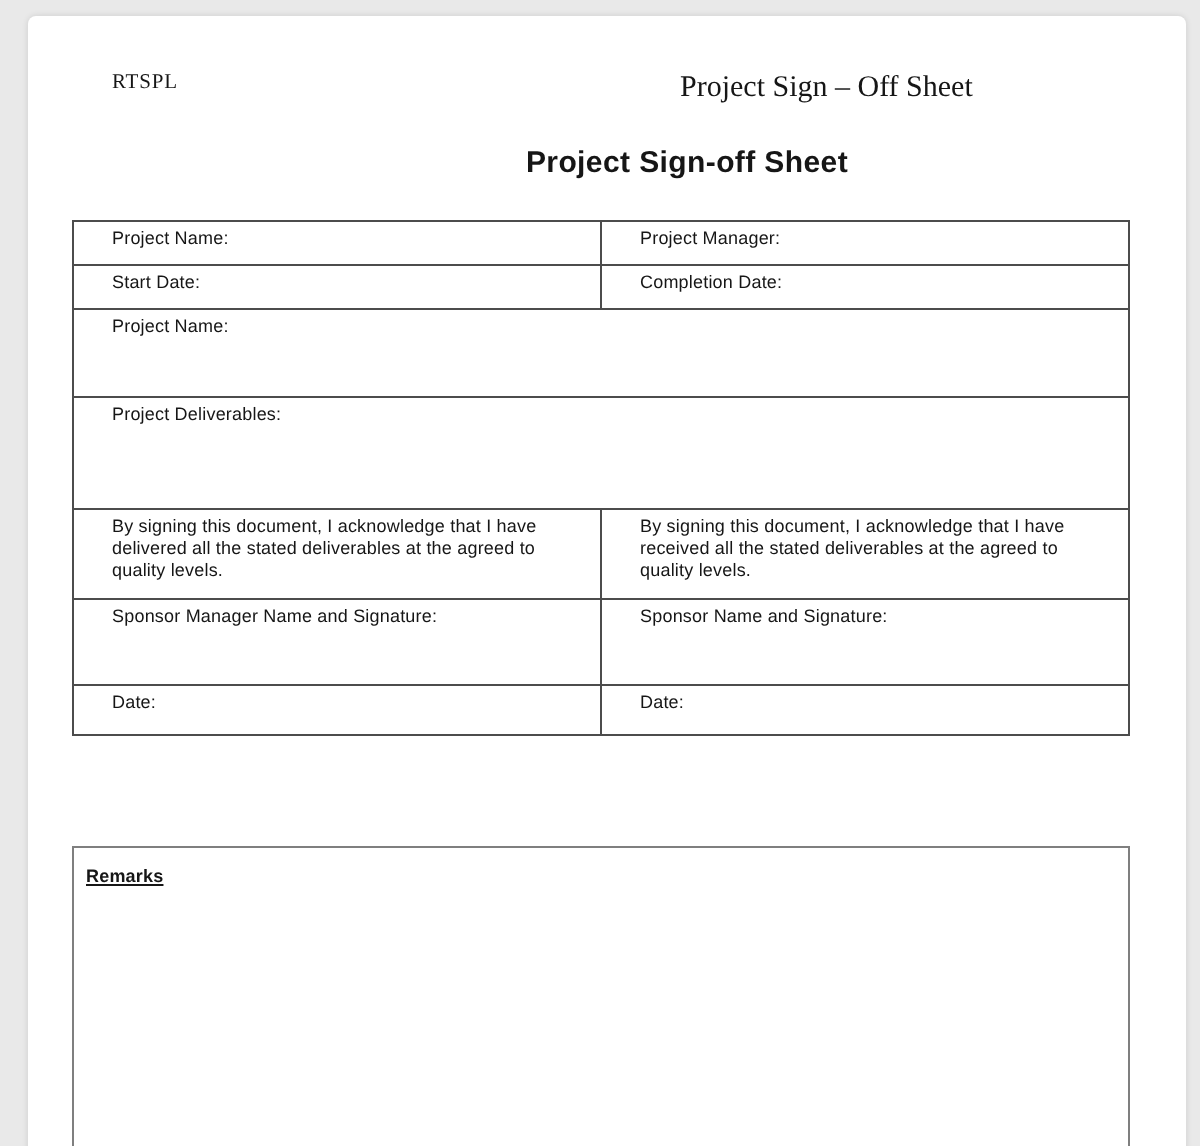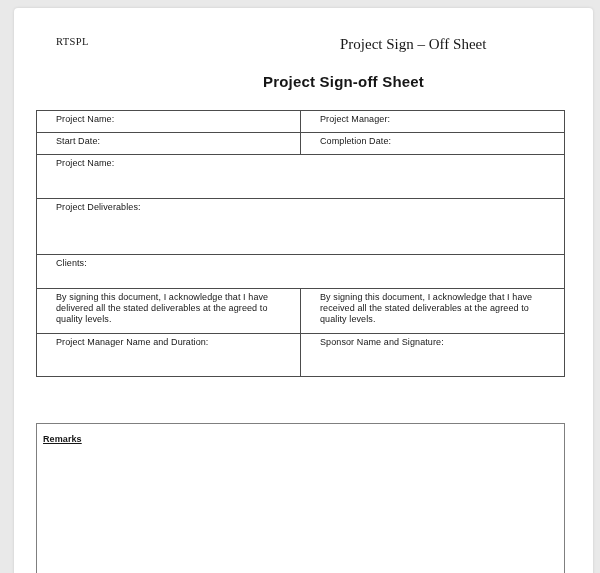--- a/index.html
+++ b/index.html
@@ -105,34 +105,35 @@
       <tr class="r-label">
         <td>Start Date:</td>
         <td>Completion Date:</td>
       </tr>
       <tr class="r-goal">
         <td colspan="2">Project Name:</td>
       </tr>
       <tr class="r-deliv">
         <td colspan="2">Project Deliverables:</td>
       </tr>
-      <tr class="r-clients">
-        <td colspan="2">Clients:</td>
-      </tr>
       <tr class="r-ack">
         <td class="ack">
           <div class="ack-text">By signing this document, I acknowledge that I have delivered all the stated deliverables at the agreed to quality levels.</div>
         </td>
         <td class="ack">
           <div class="ack-text">By signing this document, I acknowledge that I have received all the stated deliverables at the agreed to quality levels.</div>
         </td>
       </tr>
       <tr class="r-sig">
-        <td>Project Manager Name and Duration:</td>
+        <td>Sponsor Manager Name and Signature:</td>
         <td>Sponsor Name and Signature:</td>
+      </tr>
+      <tr class="r-date">
+        <td>Date:</td>
+        <td>Date:</td>
       </tr>
     </tbody>
   </table>
 
   <div class="remarks-box">
     <span class="remarks-label">Remarks</span>
   </div>
 
 </div>
 

